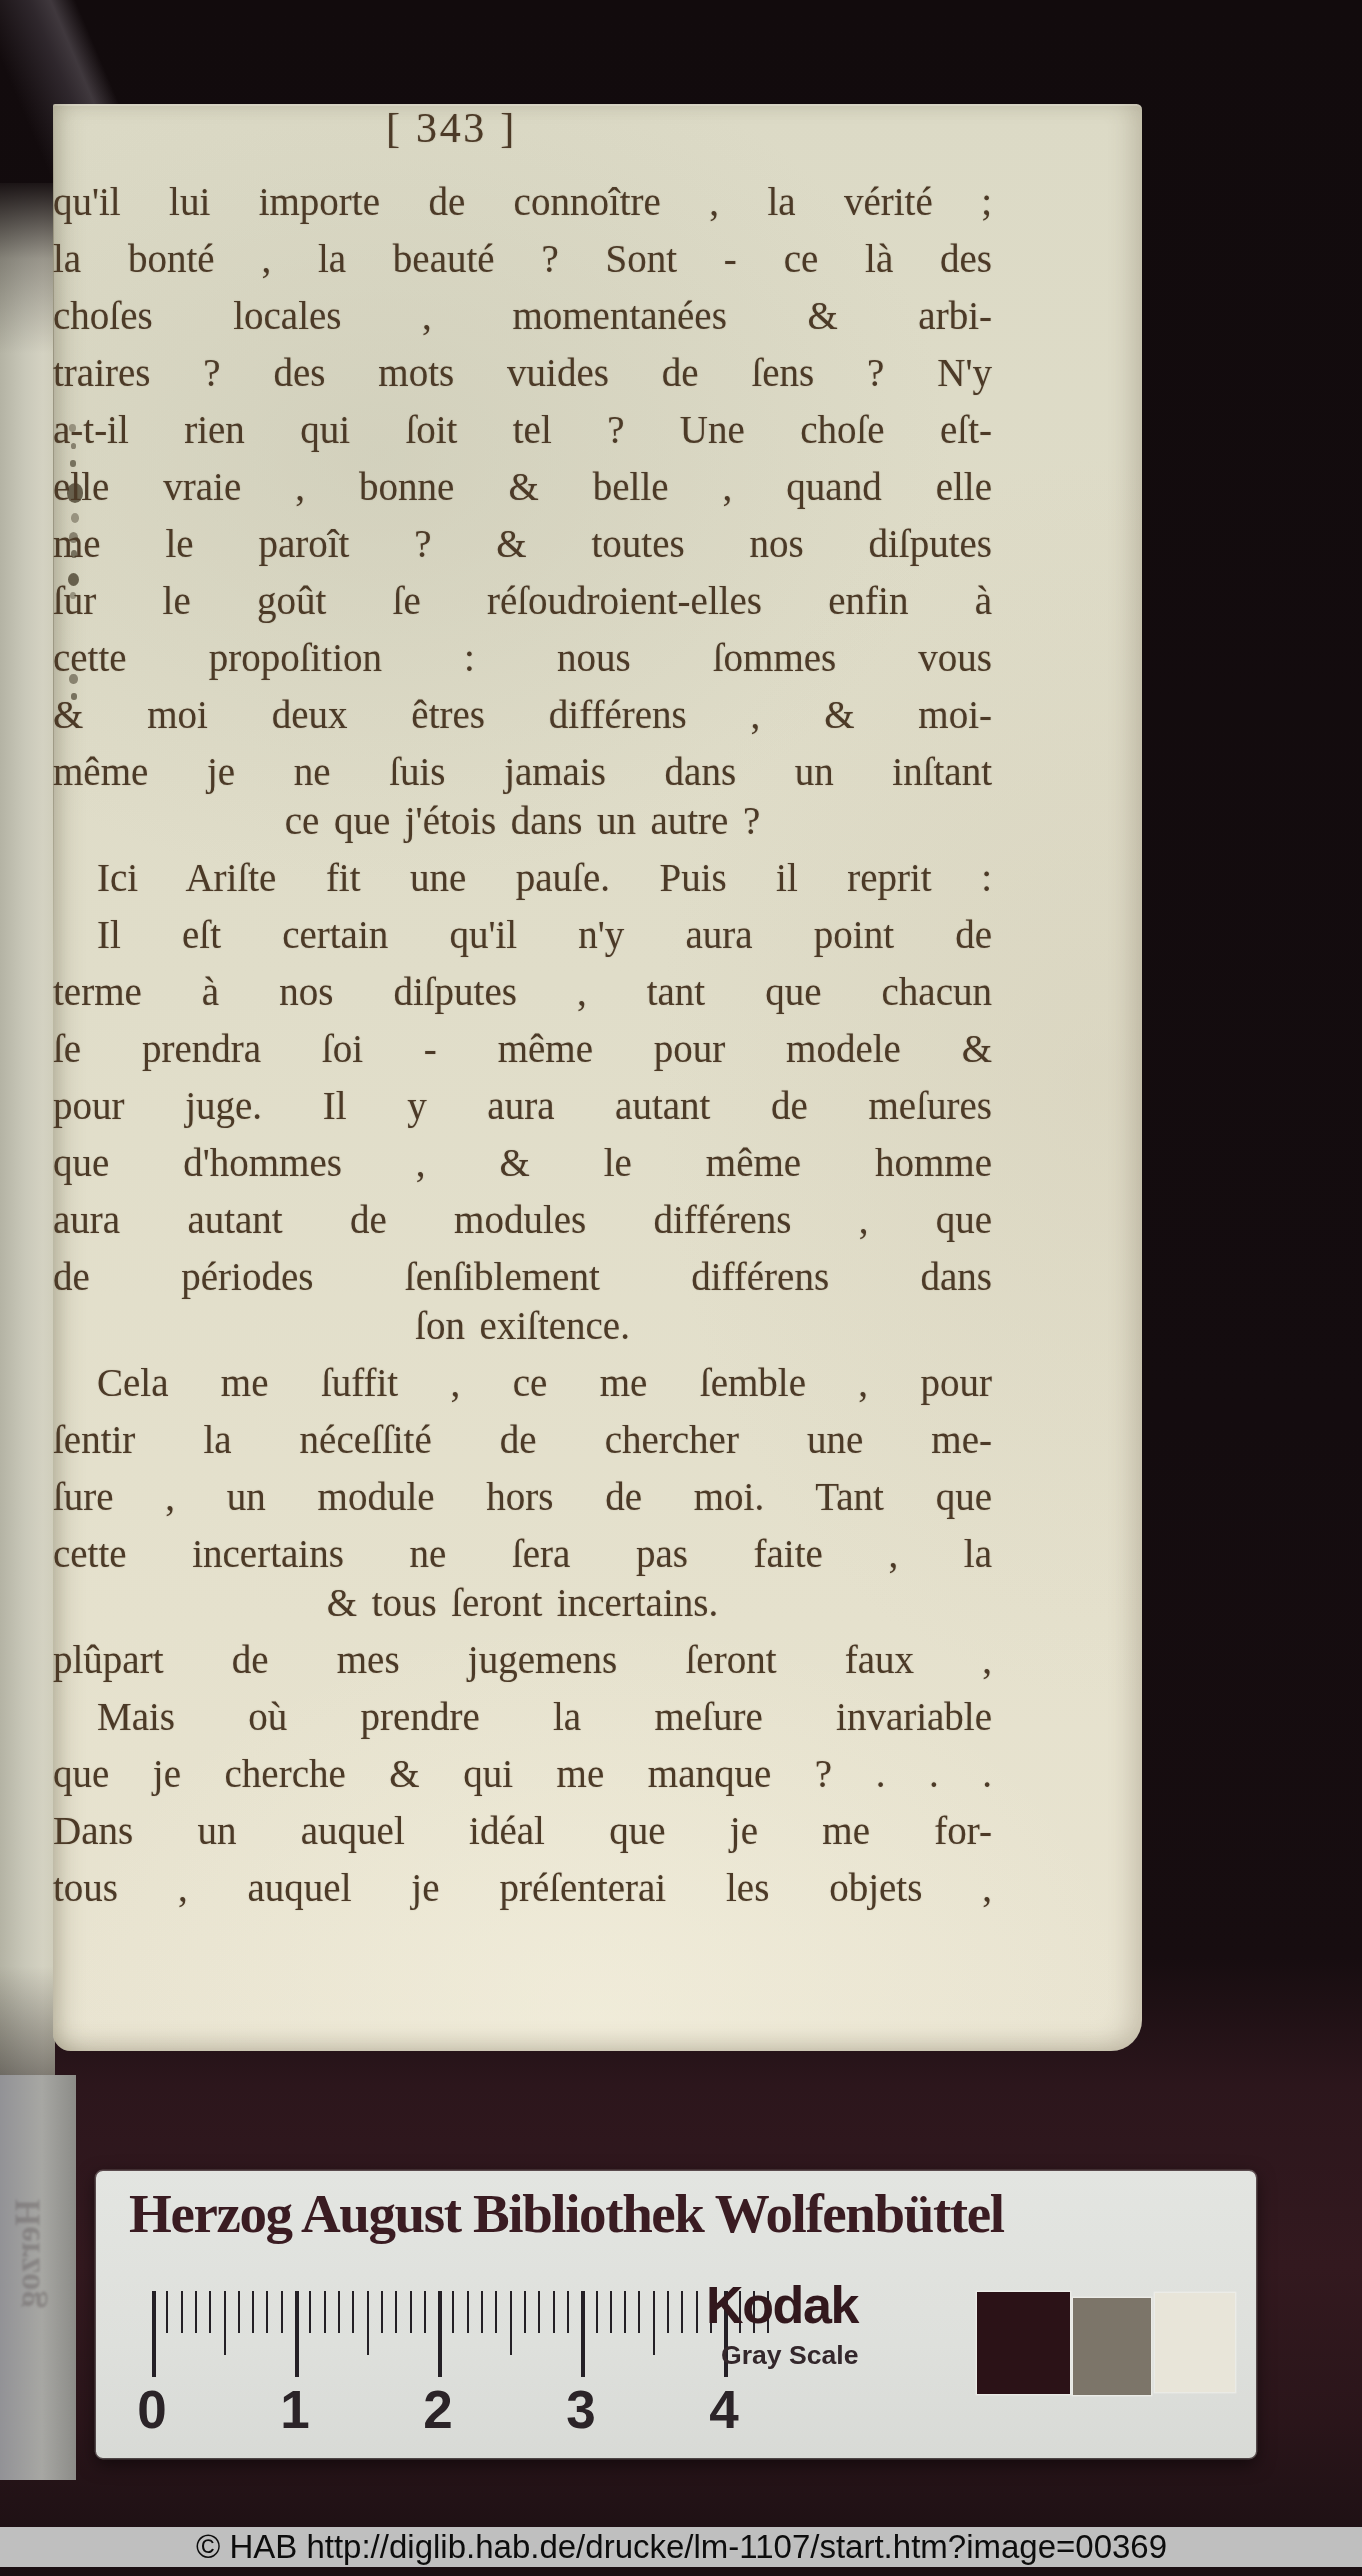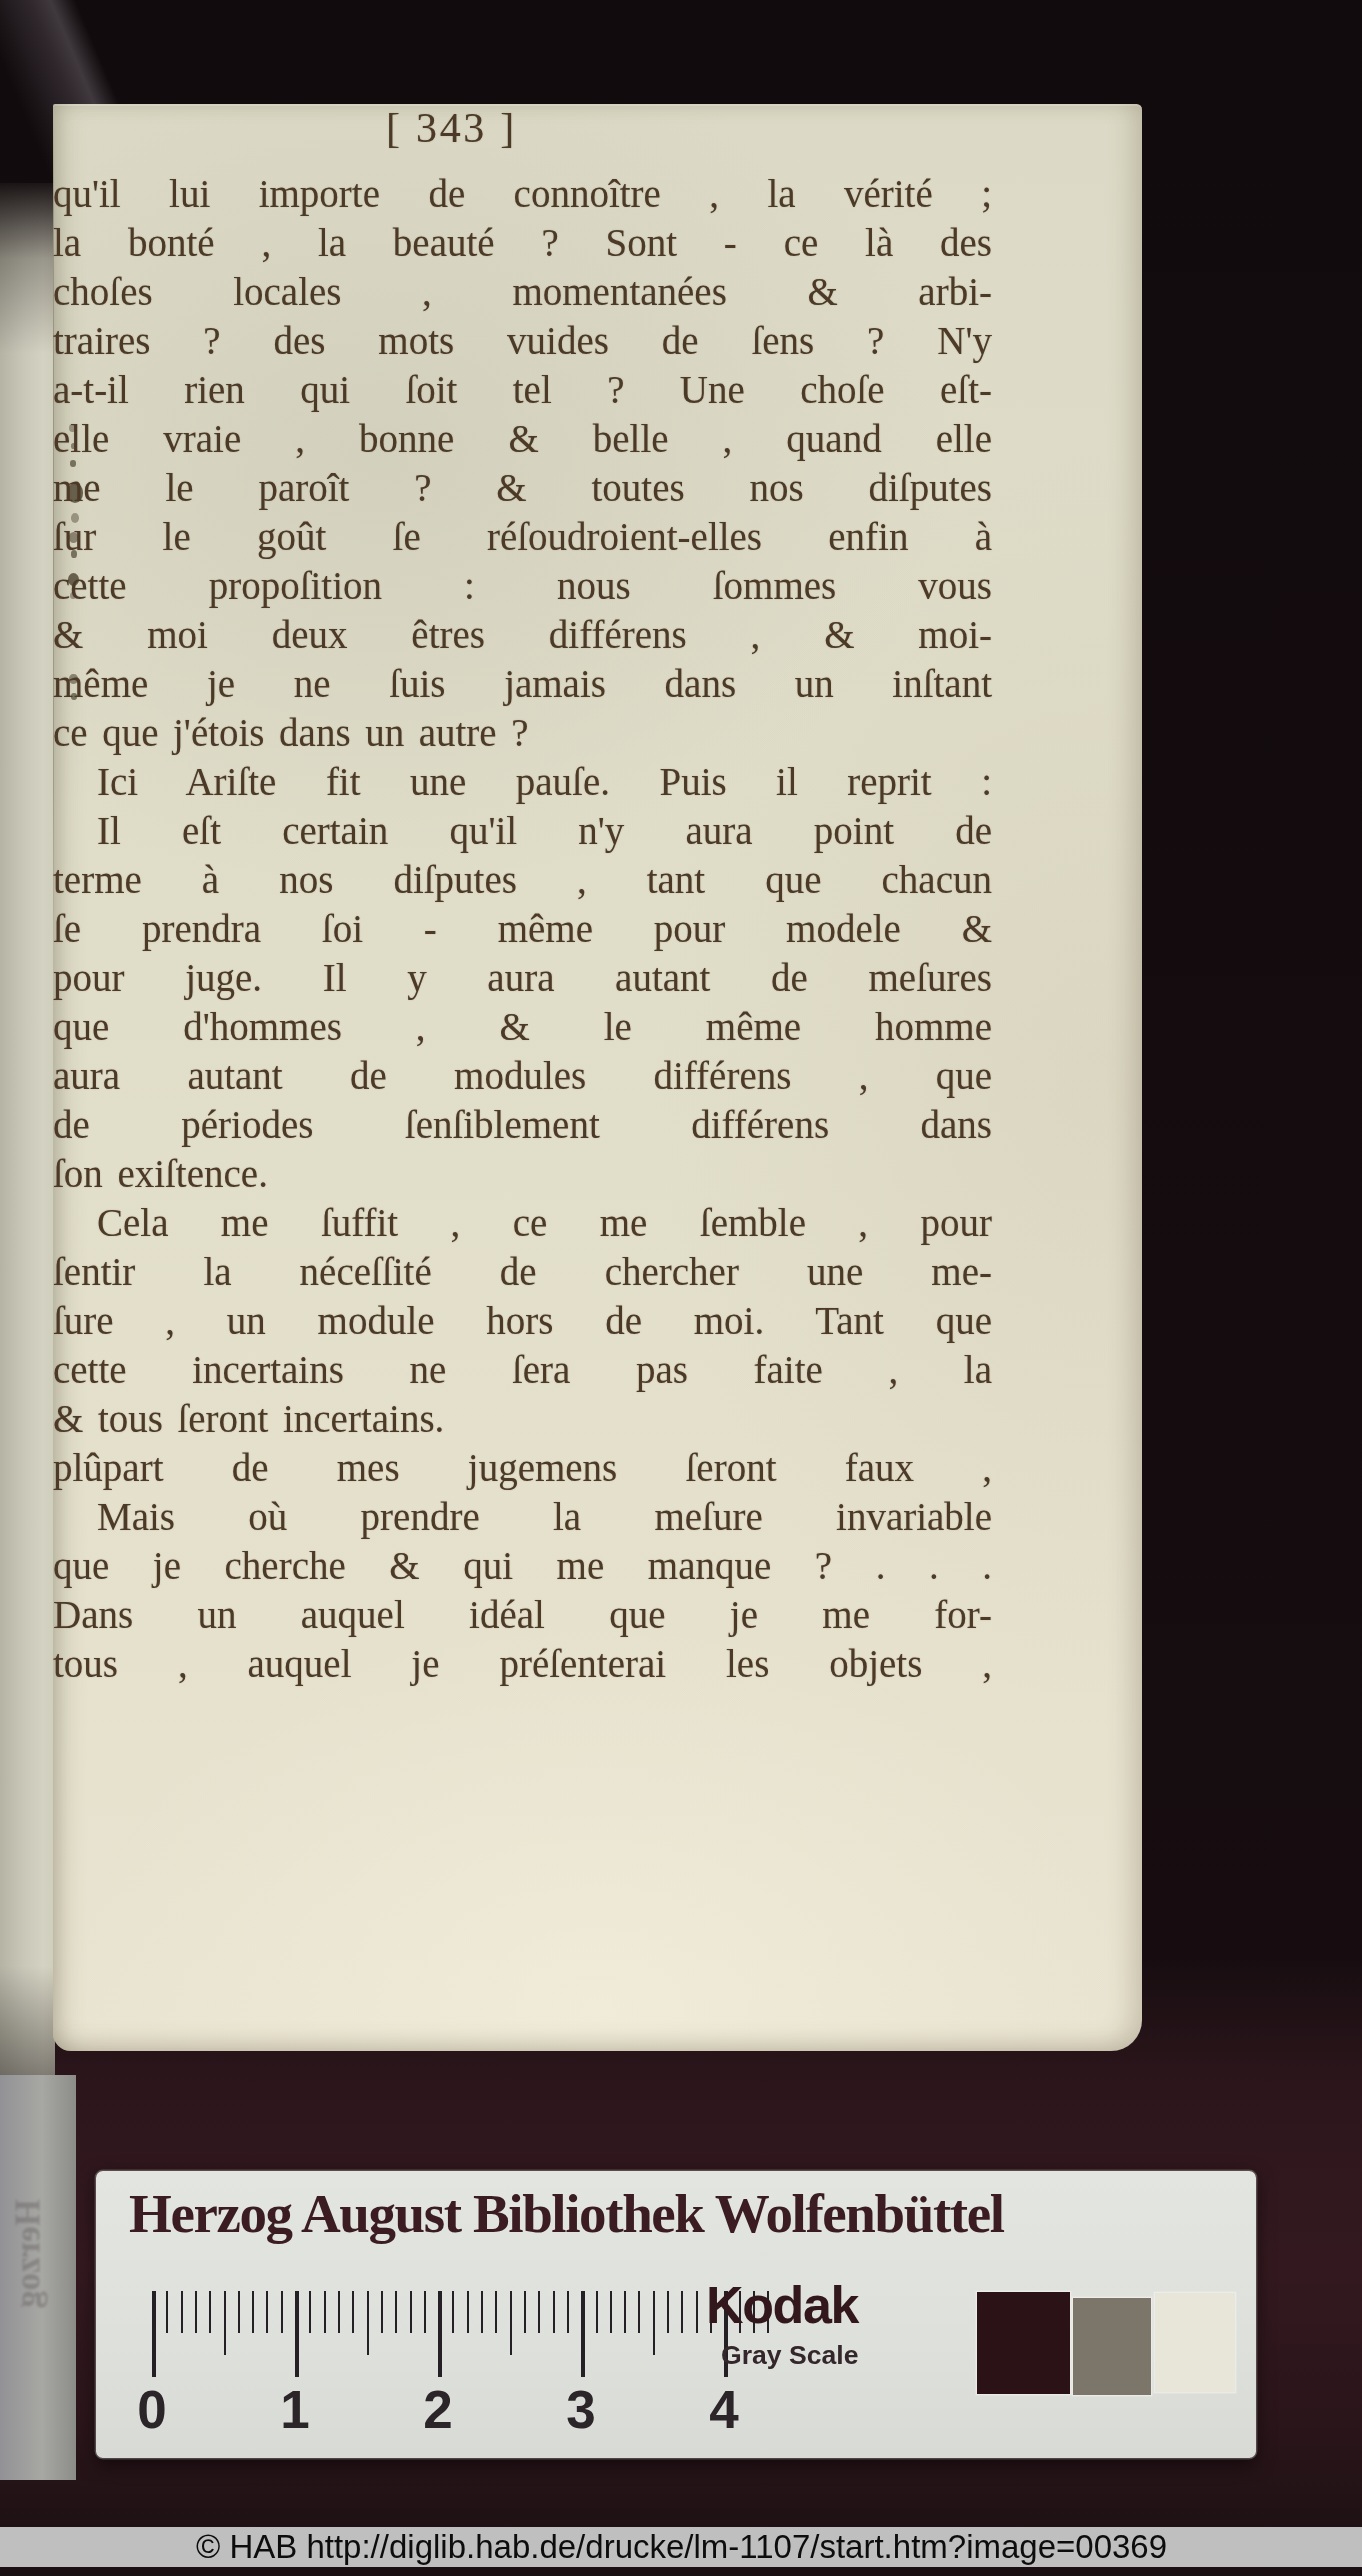--- a/index.html
+++ b/index.html
@@ -45,22 +45,22 @@
   .blot{position:absolute;border-radius:50%;background:#4d4533;}
 
   
   .text-block{left:100px;top:198px;width:939px;color:#4c3a27;}
   .page-number{position:absolute;left:293px;top:0;width:211px;height:65px;
     text-align:center;font-size:42px;letter-spacing:2.7px;
     text-shadow:0 0 1.4px rgba(76,58,39,.35);}
   .lines{position:absolute;left:0;top:67px;width:939px;}
   .line{height:49px;font-size:39px;white-space:normal;
     text-shadow:0 0 1.4px rgba(76,58,39,.30);word-spacing:4.8px;}
-  .jl{text-align:justify;text-align-last:justify;}
-  .el{text-align:left;}
+  .jl{text-align:justify;text-align-last:justify;margin-top:8px;}
+  .el{text-align:center;}
   .ind{text-indent:44px;}
 
   
   .card{left:96px;top:2171px;width:1160px;height:287px;border-radius:6.8px;
     background:linear-gradient(180deg,#e3e5e1 0%,#dee0dc 60%,#d8dad6 100%);
     box-shadow:0 0 0 1.4px rgba(240,240,236,.25),0 5.5px 17.7px rgba(0,0,0,.55);}
   .card-title{position:absolute;left:33px;top:11px;
     font-family:"Liberation Serif","DejaVu Serif",serif;font-weight:bold;
     font-size:55px;letter-spacing:-1.4px;color:#3a1c22;white-space:nowrap;}
   .ruler{position:absolute;left:56px;top:120px;width:634px;height:90px;}

